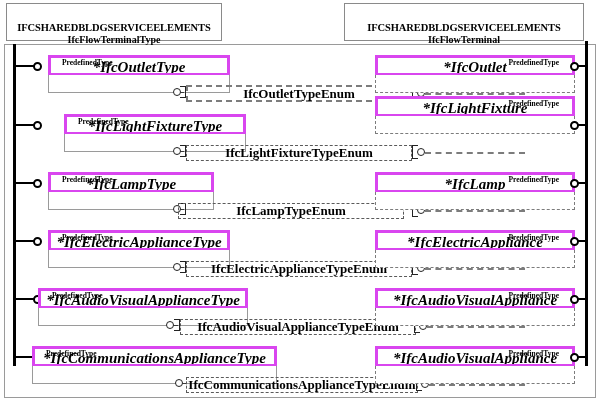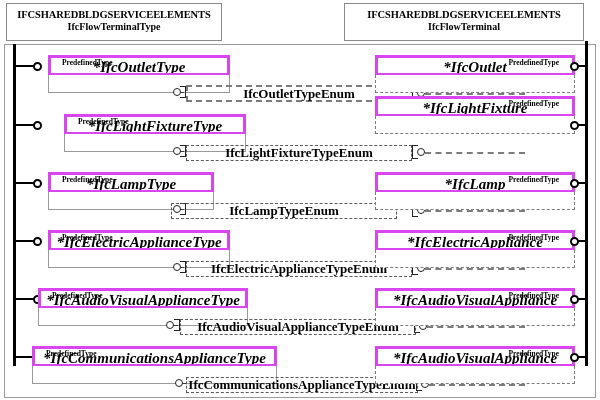--- a/index.html
+++ b/index.html
@@ -12,21 +12,21 @@
   }
   #diagram{position:absolute;inset:0;width:600px;height:400px;}
 
   
   .schema-box{
     position:absolute;
     border:1px solid #8a8a8a;
     background:#fff;
     box-sizing:border-box;
     text-align:center;
-    padding-top:5px;
+    padding-top:18px;
     line-height:1.15;
   }
   .schema-box .sline1{
     display:block;font-weight:bold;font-size:10.5px;letter-spacing:-0.1px;
   }
   .schema-box .sline2{
     display:block;font-weight:bold;font-size:10px;
   }
 
   
@@ -210,21 +210,21 @@
 
   <div class="entity left" style="left:48px;top:172px;width:166px;height:38px;">
     <div class="ename">*IfcLampType</div>
     <div class="attrbox"></div>
     <div class="attrlabel">PredefinedType</div>
   </div>
   <div class="conn-thin" style="left:178px;top:209px;width:6px;"></div>
   <div class="ocirc" style="left:173px;top:205px;"></div>
   <div class="brk" style="left:180px;top:203px;width:6px;height:12px;border-left:none;"></div>
 
-  <div class="enum thin" style="left:171px;top:203px;width:226px;height:16px;line-height:13px;">
+  <div class="enum thin" style="left:178px;top:203px;width:226px;height:16px;line-height:13px;">
     <span>IfcLampTypeEnum</span>
   </div>
   <div class="brk" style="left:412px;top:203px;width:6px;height:14px;border-right:none;"></div>
   <div class="ocirc" style="left:417px;top:206px;"></div>
   <div class="dashline" style="left:425px;top:210px;width:100px;"></div>
 
   <div class="entity right" style="left:375px;top:172px;width:200px;height:38px;">
     <div class="ename">*IfcLamp</div>
     <div class="attrbox" style="border-style:dashed;border-color:#7c7c7c;border-top:none;"></div>
     <div class="attrlabel">PredefinedType</div>

